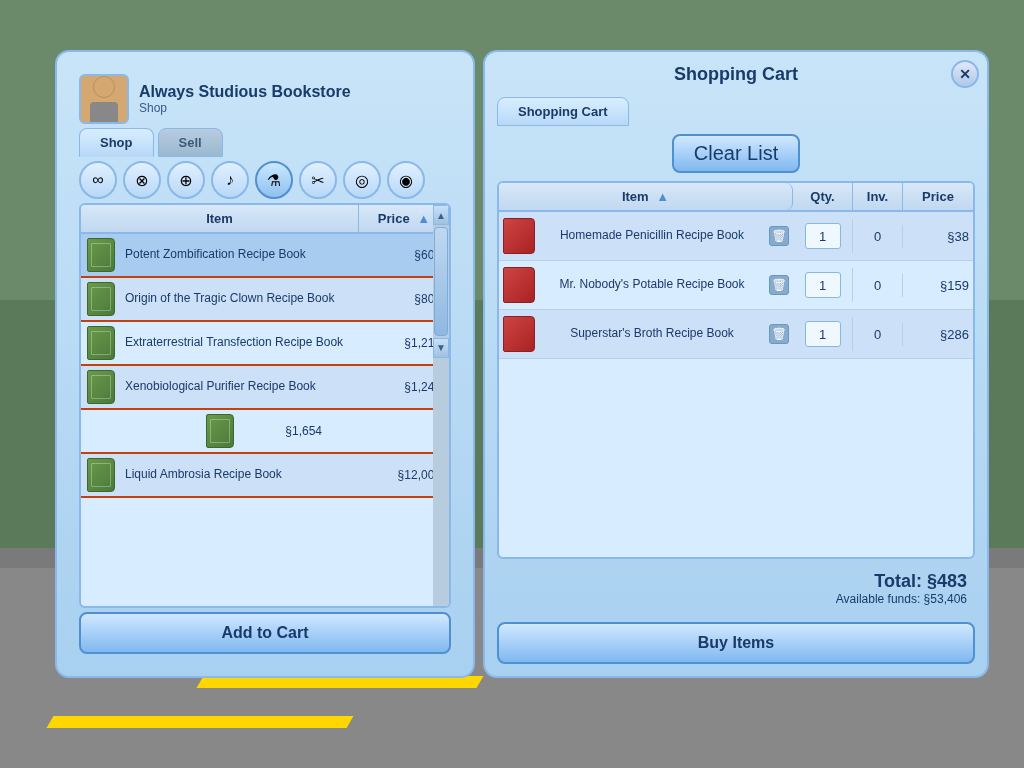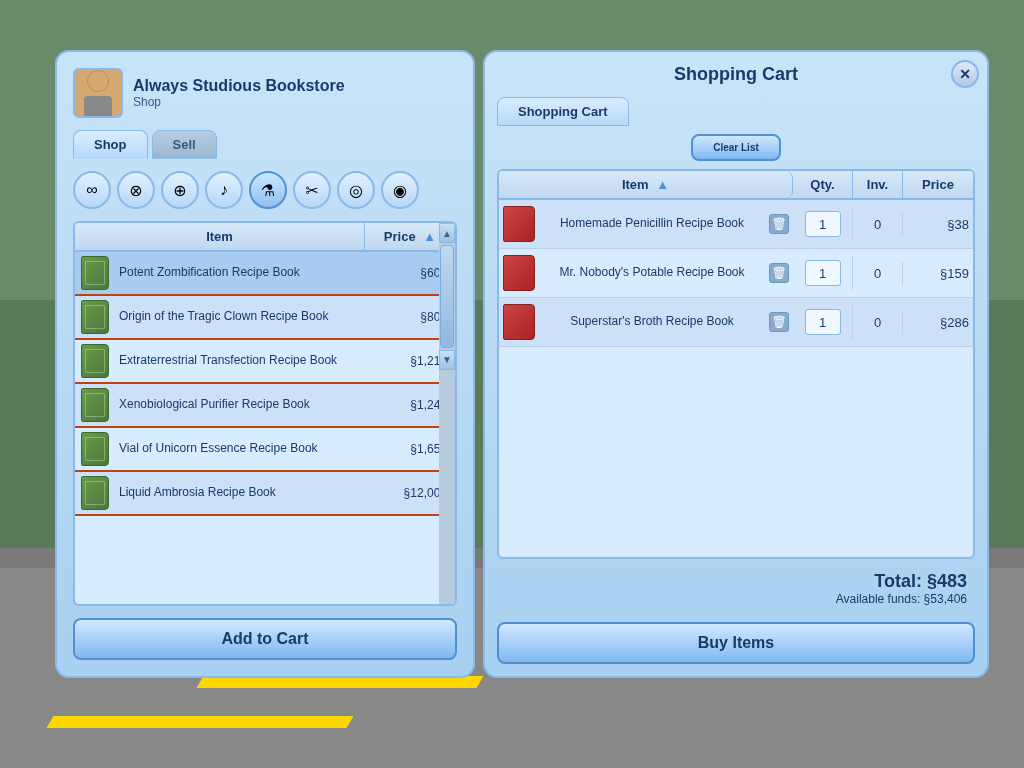--- a/index.html
+++ b/index.html
@@ -35,24 +35,24 @@
       gap: 8px;
       z-index: 10;
     }
 
     
     .left-panel {
       width: 420px;
       background: linear-gradient(180deg, #c8e4f8 0%, #a8d0f0 100%);
       border-radius: 14px;
       border: 2px solid #8ab8e8;
-      padding: 16px;
+      padding: 22px;
       display: flex;
       flex-direction: column;
-      gap: 8px;
+      gap: 0;
     }
 
     .store-header {
       display: flex;
       align-items: center;
       gap: 10px;
       margin-bottom: 4px;
     }
 
     .avatar {
@@ -334,22 +334,22 @@
       font-weight: bold;
       color: #1a3a6a;
     }
 
     .clear-list-btn {
       background: linear-gradient(180deg, #d0e8ff 0%, #a8d0f8 50%, #80b8f0 100%);
       border: 2px solid #5090d0;
       border-radius: 8px;
       padding: 6px 20px;
       text-align: center;
-      font-size: 10px;
-      font-weight: bold;
+      font-size: 20px;
+      font-weight: normal;
       color: #1a3a6a;
       cursor: pointer;
       align-self: center;
     }
 
     
     .cart-table-container {
       flex: 1;
       background: #d8ecff;
       border: 2px solid #8ab8e8;
@@ -536,21 +536,20 @@
           <div class="item-icon-cell">
               <div class="book-icon"></div>
             </div>
           <div class="item-name-cell">Xenobiological Purifier Recipe Book</div>
           <div class="item-price-cell">§1,244</div>
         </div>
         <div class="item-row">
           <div class="item-icon-cell">
               <div class="book-icon"></div>
             </div>
-          <div class="item-name-cell">Vial of Unicorn Essence Recipe Book</div>
           <div class="item-price-cell">§1,654</div>
         </div>
         <div class="item-row">
           <div class="item-icon-cell">
               <div class="book-icon"></div>
             </div>
           <div class="item-name-cell">Liquid Ambrosia Recipe Book</div>
           <div class="item-price-cell">§12,000</div>
         </div>
       </div>

